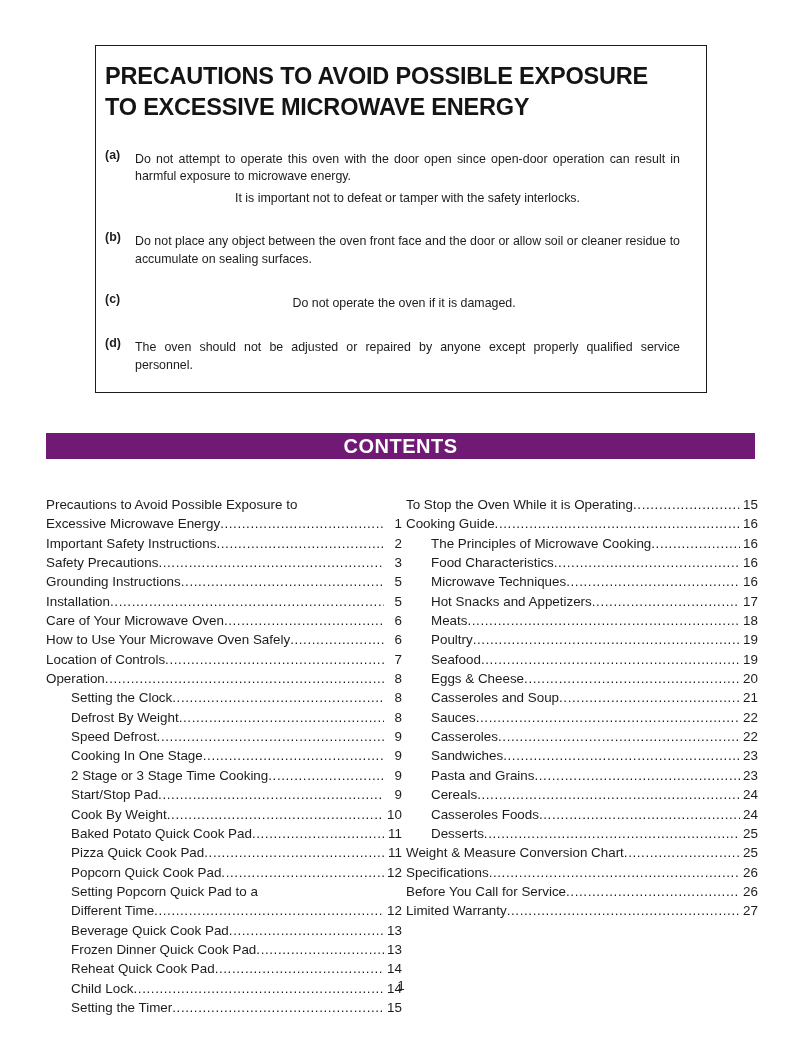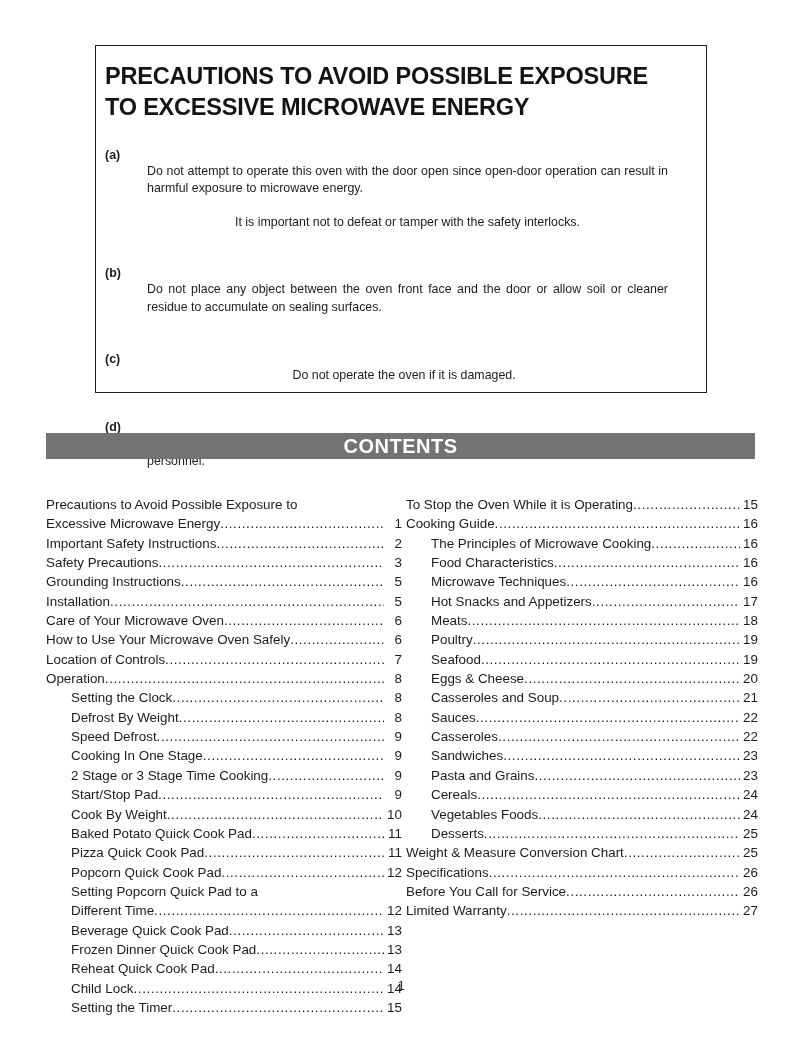--- a/index.html
+++ b/index.html
@@ -50,31 +50,31 @@
 
   .clause-label {
     font-weight: bold;
     flex: 0 0 auto;
     white-space: nowrap;
   }
   .clause-label.wide { width: 26px; }
   .clause-label.narrow { width: auto; padding-right: 4px; }
   .clause-body { flex: 1 1 auto; }
   .justified { text-align: justify; text-justify: inter-word; }
-  .clause-body p { margin: 16px; }
+  .clause-body p { margin: 4px; }
   .clause-body p.nojust { text-align: center; }
 
   
   #contents-bar {
     position: absolute;
     left: 46px;
     top: 433px;
     width: 709px;
     height: 26px;
-    background: #737373;
+    background: #701a75;
   }
   #contents-title {
     color: #ffffff;
     font-size: 20px;
     font-weight: bold;
     letter-spacing: 0.5px;
     text-align: center;
     line-height: 26px;
     width: 100%;
     font-family: "Liberation Sans", sans-serif;
@@ -381,21 +381,21 @@
         <span class="toc-label">Pasta and Grains</span>
         <span class="toc-dots"> ..........................................................................................</span>
         <span class="toc-page">23</span>
       </div>
       <div class="toc-row indent">
         <span class="toc-label">Cereals</span>
         <span class="toc-dots"> ..........................................................................................</span>
         <span class="toc-page">24</span>
       </div>
       <div class="toc-row indent">
-        <span class="toc-label">Vegetables Foods</span>
+        <span class="toc-label">Casseroles Foods</span>
         <span class="toc-dots"> ..........................................................................................</span>
         <span class="toc-page">24</span>
       </div>
       <div class="toc-row indent">
         <span class="toc-label">Desserts</span>
         <span class="toc-dots"> ..........................................................................................</span>
         <span class="toc-page">25</span>
       </div>
       <div class="toc-row">
         <span class="toc-label">Weight &amp; Measure Conversion Chart</span>

